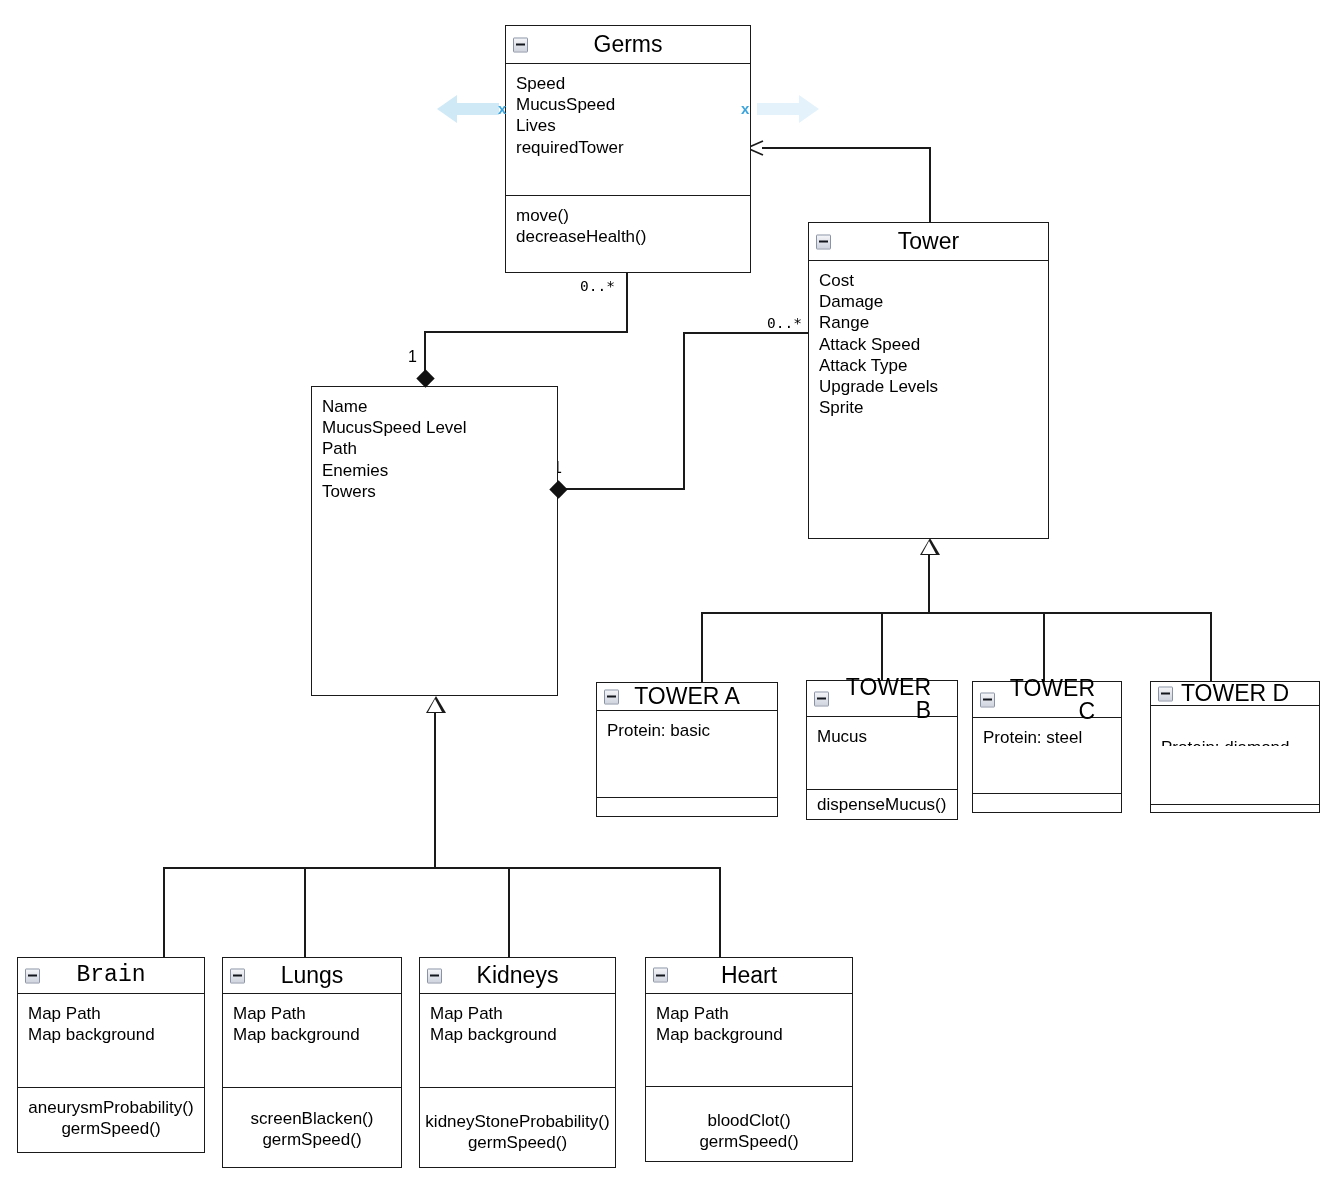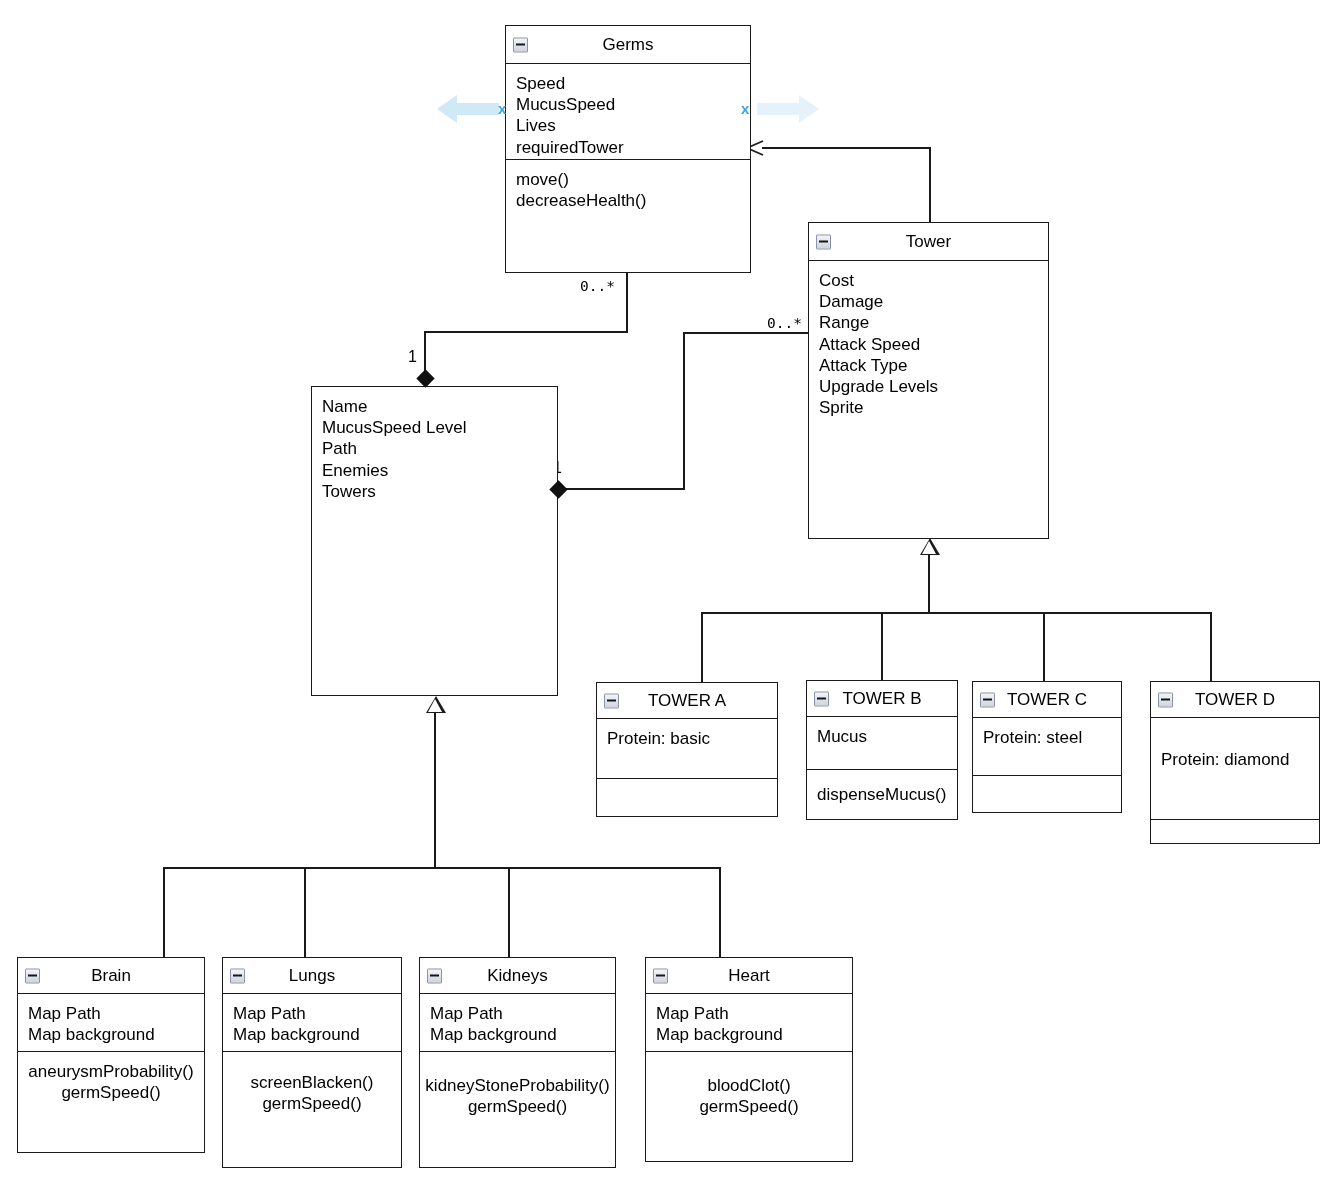--- a/index.html
+++ b/index.html
@@ -32,21 +32,21 @@
   .uml-header {
     position: relative;
     box-sizing: border-box;
     border-bottom: 1.6px solid #1a1a1a;
     display: flex;
     align-items: center;
     justify-content: center;
     background: #ffffff;
   }
   .uml-title {
-    font-size: 17px;
+    font-size: 23px;
     color: #000000;
     line-height: 1;
     text-align: right;
     padding: 0 26px;
   }
   .uml-title.abstract { font-style: italic; }
   
   .collapse-btn {
     position: absolute;
     left: 7px;
@@ -70,21 +70,21 @@
     background: #13161c;
   }
   .uml-section {
     box-sizing: border-box;
     padding: 9px 10px 9px 10px;
     display: flex;
     flex-direction: column;
     justify-content: flex-start;
     overflow: hidden;
   }
-  .uml-section + .uml-section { border-top: 1.6px solid #1a1a1a; }
+  .uml-section + .uml-section { border-top: 1.6px solid #1a1a1a; margin-top: 36px; }
   .uml-section.flex1 { flex: 1 1 auto; }
   .uml-section.centered { align-items: center; text-align: center; }
   .uml-line {
     font-size: 17px;
     line-height: 21.2px;
     color: #000000;
     white-space: nowrap;
   }
   .uml-section.centered .uml-line { text-align: center; }
 
@@ -299,33 +299,33 @@
     <div class="uml-header" style="height:36px;">
       <span class="collapse-btn"></span>
       <span class="uml-title">TOWER C</span>
     </div>
     <div class="uml-section" style="height:57px;">
       <div class="uml-line">Protein: steel</div>
     </div>
     <div class="uml-section flex1"></div>
   </div>
 
-  <div class="uml-class" style="left:1150px; top:681px; width:170px; height:163px;gap:22px;">
+  <div class="uml-class" style="left:1150px; top:681px; width:170px; height:132px;gap:22px;">
     <div class="uml-header" style="height:36px;">
       <span class="collapse-btn"></span>
       <span class="uml-title">TOWER D</span>
     </div>
     <div class="uml-section" style="height:57px;">
       <div class="uml-line">Protein: diamond</div>
     </div>
     <div class="uml-section flex1"></div>
   </div>
 
   <div class="uml-class" style="left:17px; top:957px; width:188px; height:196px;">
-    <div class="uml-header" style="height:36px;">
+    <div class="uml-header" style="height:36px;font-family:Liberation Mono, monospace;">
       <span class="collapse-btn"></span>
       <span class="uml-title">Brain</span>
     </div>
     <div class="uml-section" style="height:57px;">
       <div class="uml-line">Map Path</div>
       <div class="uml-line">Map background</div>
     </div>
     <div class="uml-section flex1 centered">
       <div class="uml-line">aneurysmProbability()</div>
       <div class="uml-line">germSpeed()</div>

